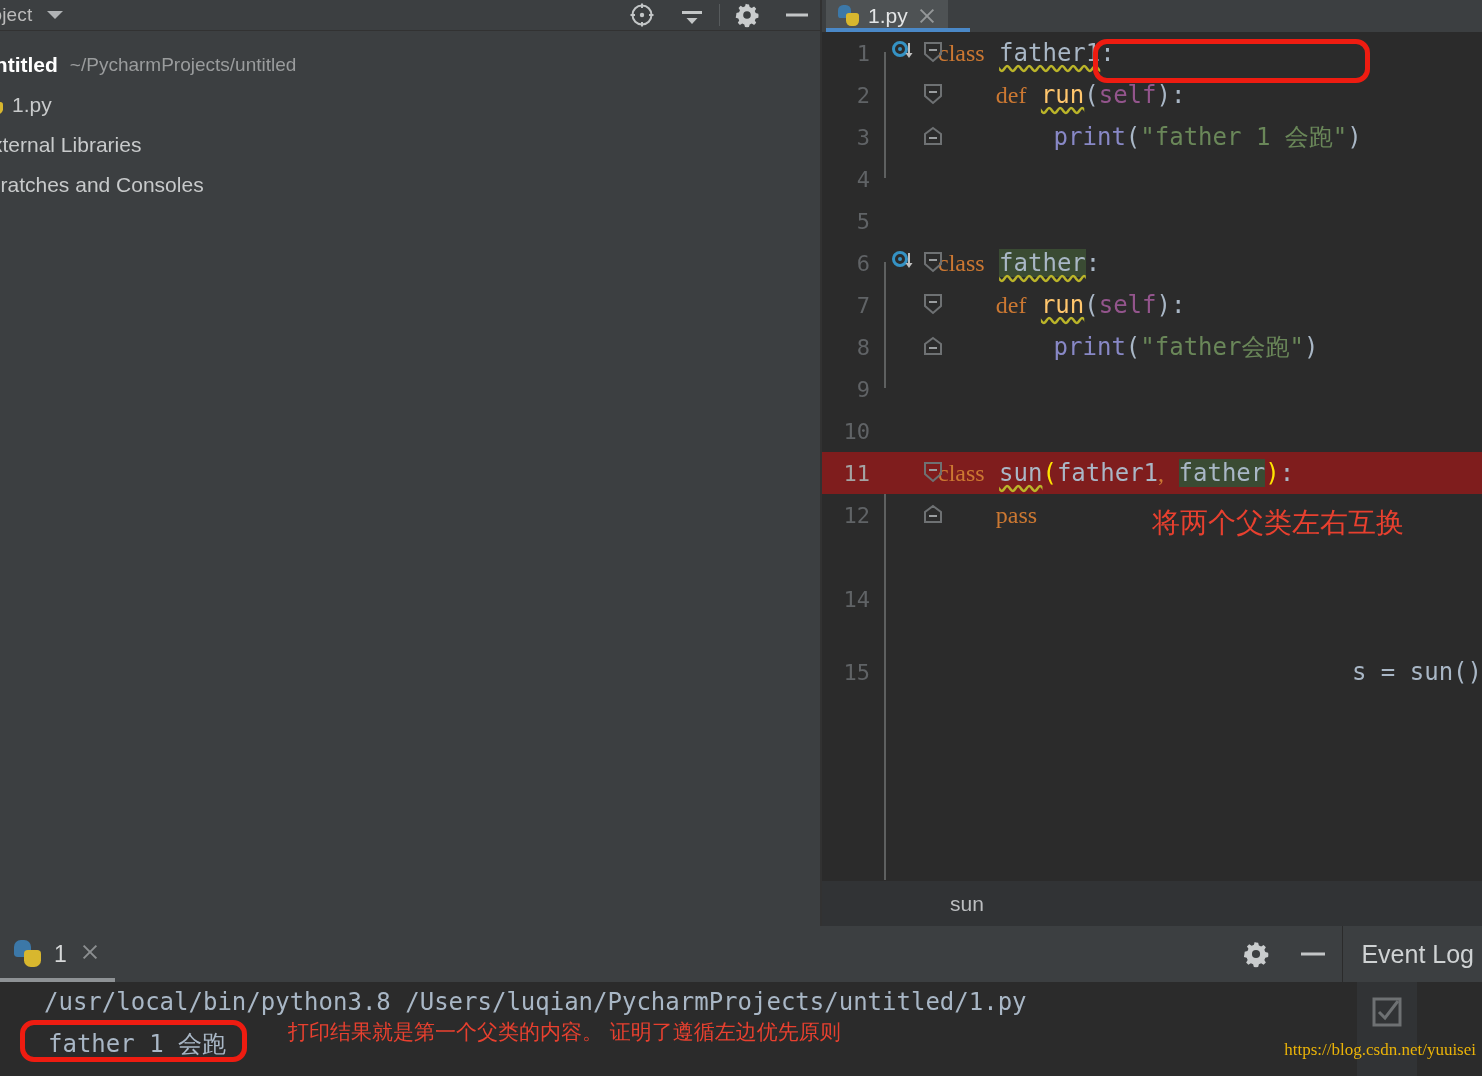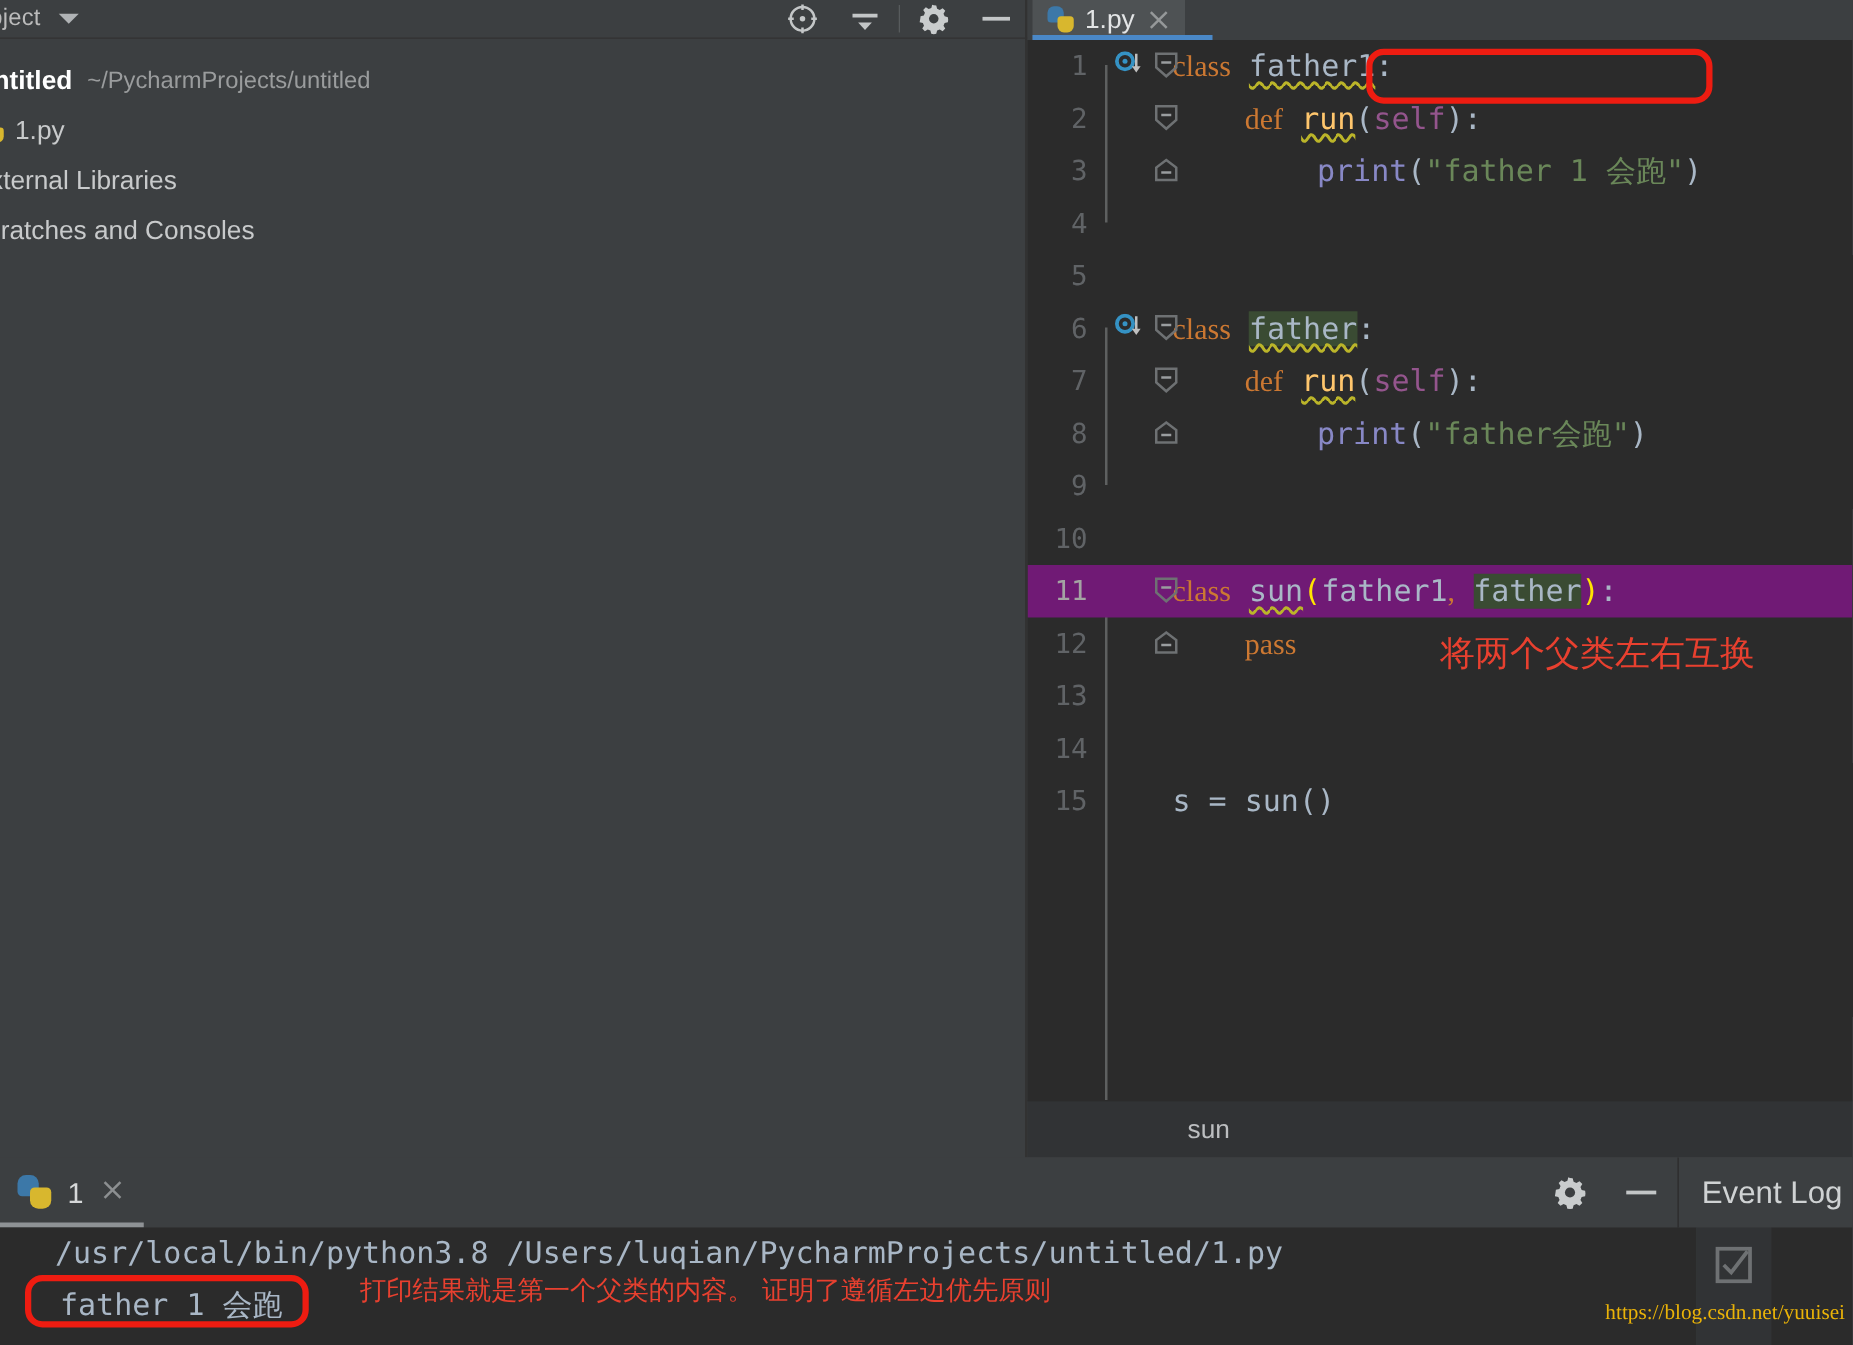--- a/index.html
+++ b/index.html
@@ -74,21 +74,21 @@
   .editor{
     position:absolute; left:822px; top:32px; width:660px; height:848px;
     background:#2b2b2b; overflow:hidden;
   }
   .code-area{ position:relative; width:100%; height:100%;
     font-family:"DejaVu Sans Mono","Liberation Mono",monospace; }
   .ln-row{
     position:absolute; left:0; width:660px; height:42px;
     display:flex; align-items:center;
   }
-  .ln-row.current{ background:#701a75; }
+  .ln-row.current{ background:#7f1d1d; }
   .lineno{
     width:48px; text-align:right; color:#606366; font-size:22px;
     font-family:"DejaVu Sans Mono","Liberation Mono",monospace;
   }
   .ln-row.current .lineno{ color:#a4a3a3; }
   .gutter{ width:68px; position:relative; height:42px;}
   .code{
     font-size:24px; color:#a9b7c6; white-space:pre;
     font-family:"DejaVu Sans Mono","Liberation Mono",monospace;
     letter-spacing:0px;
@@ -403,33 +403,28 @@
           <span class="fold" style="top:10px;">
             <svg width="22" height="22" viewBox="0 0 22 22">
               <path d="M11 2 L19 8 L19 18 L3 18 L3 8 Z" fill="none" stroke="#6e7173" stroke-width="2"></path>
               <line x1="7" y1="12" x2="15" y2="12" stroke="#9a9d9f" stroke-width="2"></line>
             </svg>
           </span>
         </span>
         <span class="code">    <span class="kw">pass</span></span>
       </div>
 
-      <div class="ln-row" style="top:504px;">
-        <span class="lineno">13</span>
-        <span class="gutter"></span>
-        <span class="code"></span>
-      </div>
 
       <div class="ln-row" style="top:546px;">
         <span class="lineno">14</span>
         <span class="gutter"></span>
         <span class="code"></span>
       </div>
 
-      <div class="ln-row" style="top:588px;">
+      <div class="ln-row" style="top:619px;justify-content:space-between;">
         <span class="lineno">15</span>
         <span class="gutter"></span>
         <span class="code"><span class="plain">s = sun()</span></span>
       </div>
 
 
       <div class="redbox" style="left:271px; top:7px; width:277px; height:44px;"></div>
 
       <div class="redtext" style="left:330px; top:472px;">将两个父类左右互换</div>
 

